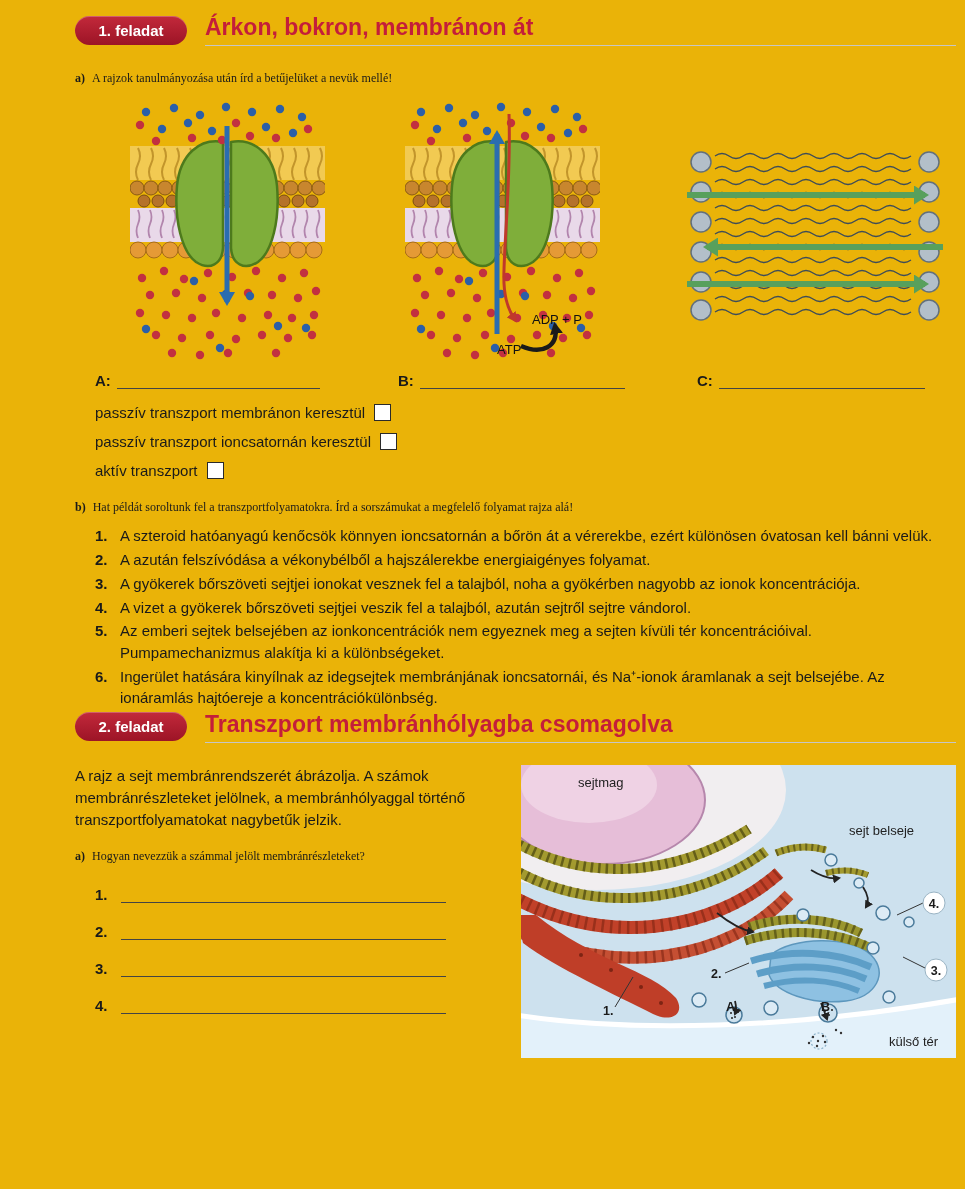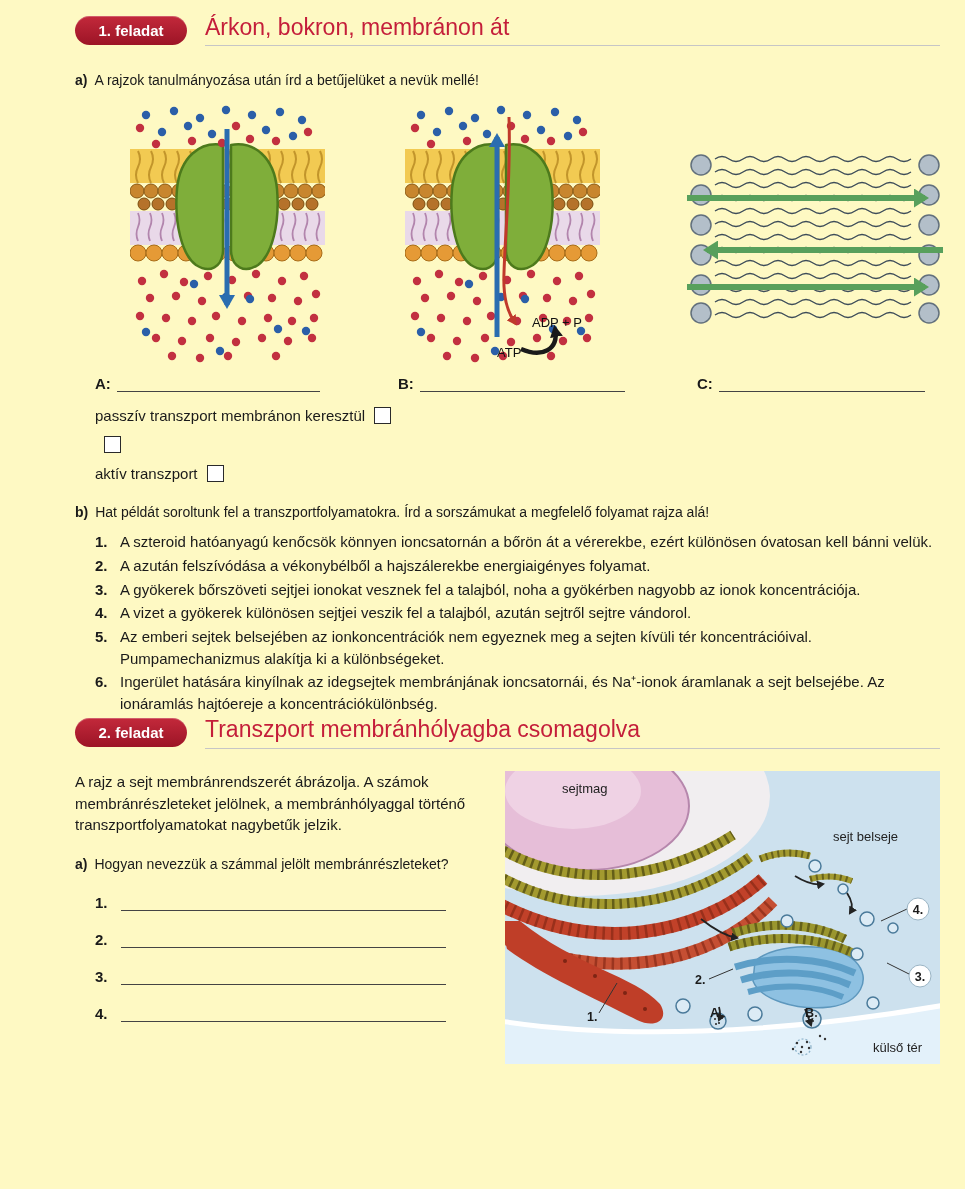--- a/index.html
+++ b/index.html
@@ -1,34 +1,34 @@
 <!DOCTYPE html>
 <html><head>
 <meta charset="utf-8">
 <style>
   html,body{margin:0;padding:0;background:#fff;}
   .page{
-    width:965px;height:1189px;position:relative;background:#fef9c3;
+    width:965px;height:1189px;position:relative;background:#eab308;
     font-family:"Liberation Sans",sans-serif;color:#1a1a1a;
-    padding:14px 25px 0 75px;box-sizing:border-box;overflow:hidden;
+    padding:14px 9px 0 75px;box-sizing:border-box;overflow:hidden;
   }
   
   .task-header{display:flex;align-items:center;gap:18px;margin:0;}
   .task-header.t2{}
   .badge{
     display:inline-flex;align-items:center;justify-content:center;
     min-width:78px;padding:6px 17px;border-radius:17px;
     background:linear-gradient(180deg,#c3293b 0%,#9c1426 100%);
     color:#fff;font-weight:bold;font-size:15px;white-space:nowrap;
     box-shadow:inset 0 1px 0 rgba(255,255,255,.25);
   }
   .title-wrap{flex:1;border-bottom:1px solid #c6c6c6;padding-bottom:5px;}
-  .task-title{margin:0;color:#c41e3a;font-size:23px;font-weight:normal;line-height:1.15;}
-  
-  .para{font-size:14px;line-height:1.45;margin:0;}
+  .task-title{margin:0;color:#c41e3a;font-size:23px;font-weight:bold;line-height:1.15;}
+  
+  .para{font-size:12px;line-height:1.45;margin:0;font-family:Liberation Serif, serif;}
   .para-a{margin-top:24px;}
   .para-b{margin-top:20px;}
   .blabel{font-weight:bold;margin-right:7px;}
   
   .diagrams{position:relative;height:262px;margin-top:14px;}
   .diag{position:absolute;top:0;}
   .diag-a{left:55px;}
   .diag-b{left:330px;}
   .diag-c{left:610px;top:40px;}
   .answers{position:relative;height:20px;margin-top:8px;font-size:15px;}
@@ -295,20 +295,21 @@
       <span class="ans-line"></span>
     </div>
   </div>
 
   <div class="checks">
     <div class="check-row">
       <span>passzív transzport membránon keresztül</span>
       <span class="checkbox"></span>
     </div>
     <div class="check-row">
+      <span>passzív transzport ioncsatornán keresztül</span>
       <span class="checkbox"></span>
     </div>
     <div class="check-row">
       <span>aktív transzport</span>
       <span class="checkbox"></span>
     </div>
   </div>
 
   <p class="para para-b">
     <span class="blabel">b)</span><span>Hat példát soroltunk fel a transzportfolyamatokra. Írd a sorszámukat a megfelelő folyamat rajza alá!</span>
@@ -322,21 +323,21 @@
     <div class="ex">
         <span class="ex-num">2.</span>
         <span class="ex-text">A azután felszívódása a vékonybélből a hajszálerekbe energiaigényes folyamat.</span>
       </div>
     <div class="ex">
         <span class="ex-num">3.</span>
         <span class="ex-text">A gyökerek bőrszöveti sejtjei ionokat vesznek fel a talajból, noha a gyökérben nagyobb az ionok koncentrációja.</span>
       </div>
     <div class="ex">
         <span class="ex-num">4.</span>
-        <span class="ex-text">A vizet a gyökerek különösen sejtjei veszik fel a talajból, azután sejtről sejtre vándorol.</span>
+        <span class="ex-text">A vizet a gyökerek bőrszöveti sejtjei veszik fel a talajból, azután sejtről sejtre vándorol.</span>
       </div>
     <div class="ex">
         <span class="ex-num">5.</span>
         <span class="ex-text">Az emberi sejtek belsejében az ionkoncentrációk nem egyeznek meg a sejten kívüli tér koncentrációival. Pumpamechanizmus alakítja ki a különbségeket.</span>
       </div>
     <div class="ex">
         <span class="ex-num">6.</span>
         <span class="ex-text">Ingerület hatására kinyílnak az idegsejtek membránjának ioncsatornái, és Na⁺-ionok áramlanak a sejt belsejébe. Az ionáramlás hajtóereje a koncentrációkülönbség.</span>
       </div>
   </div>

